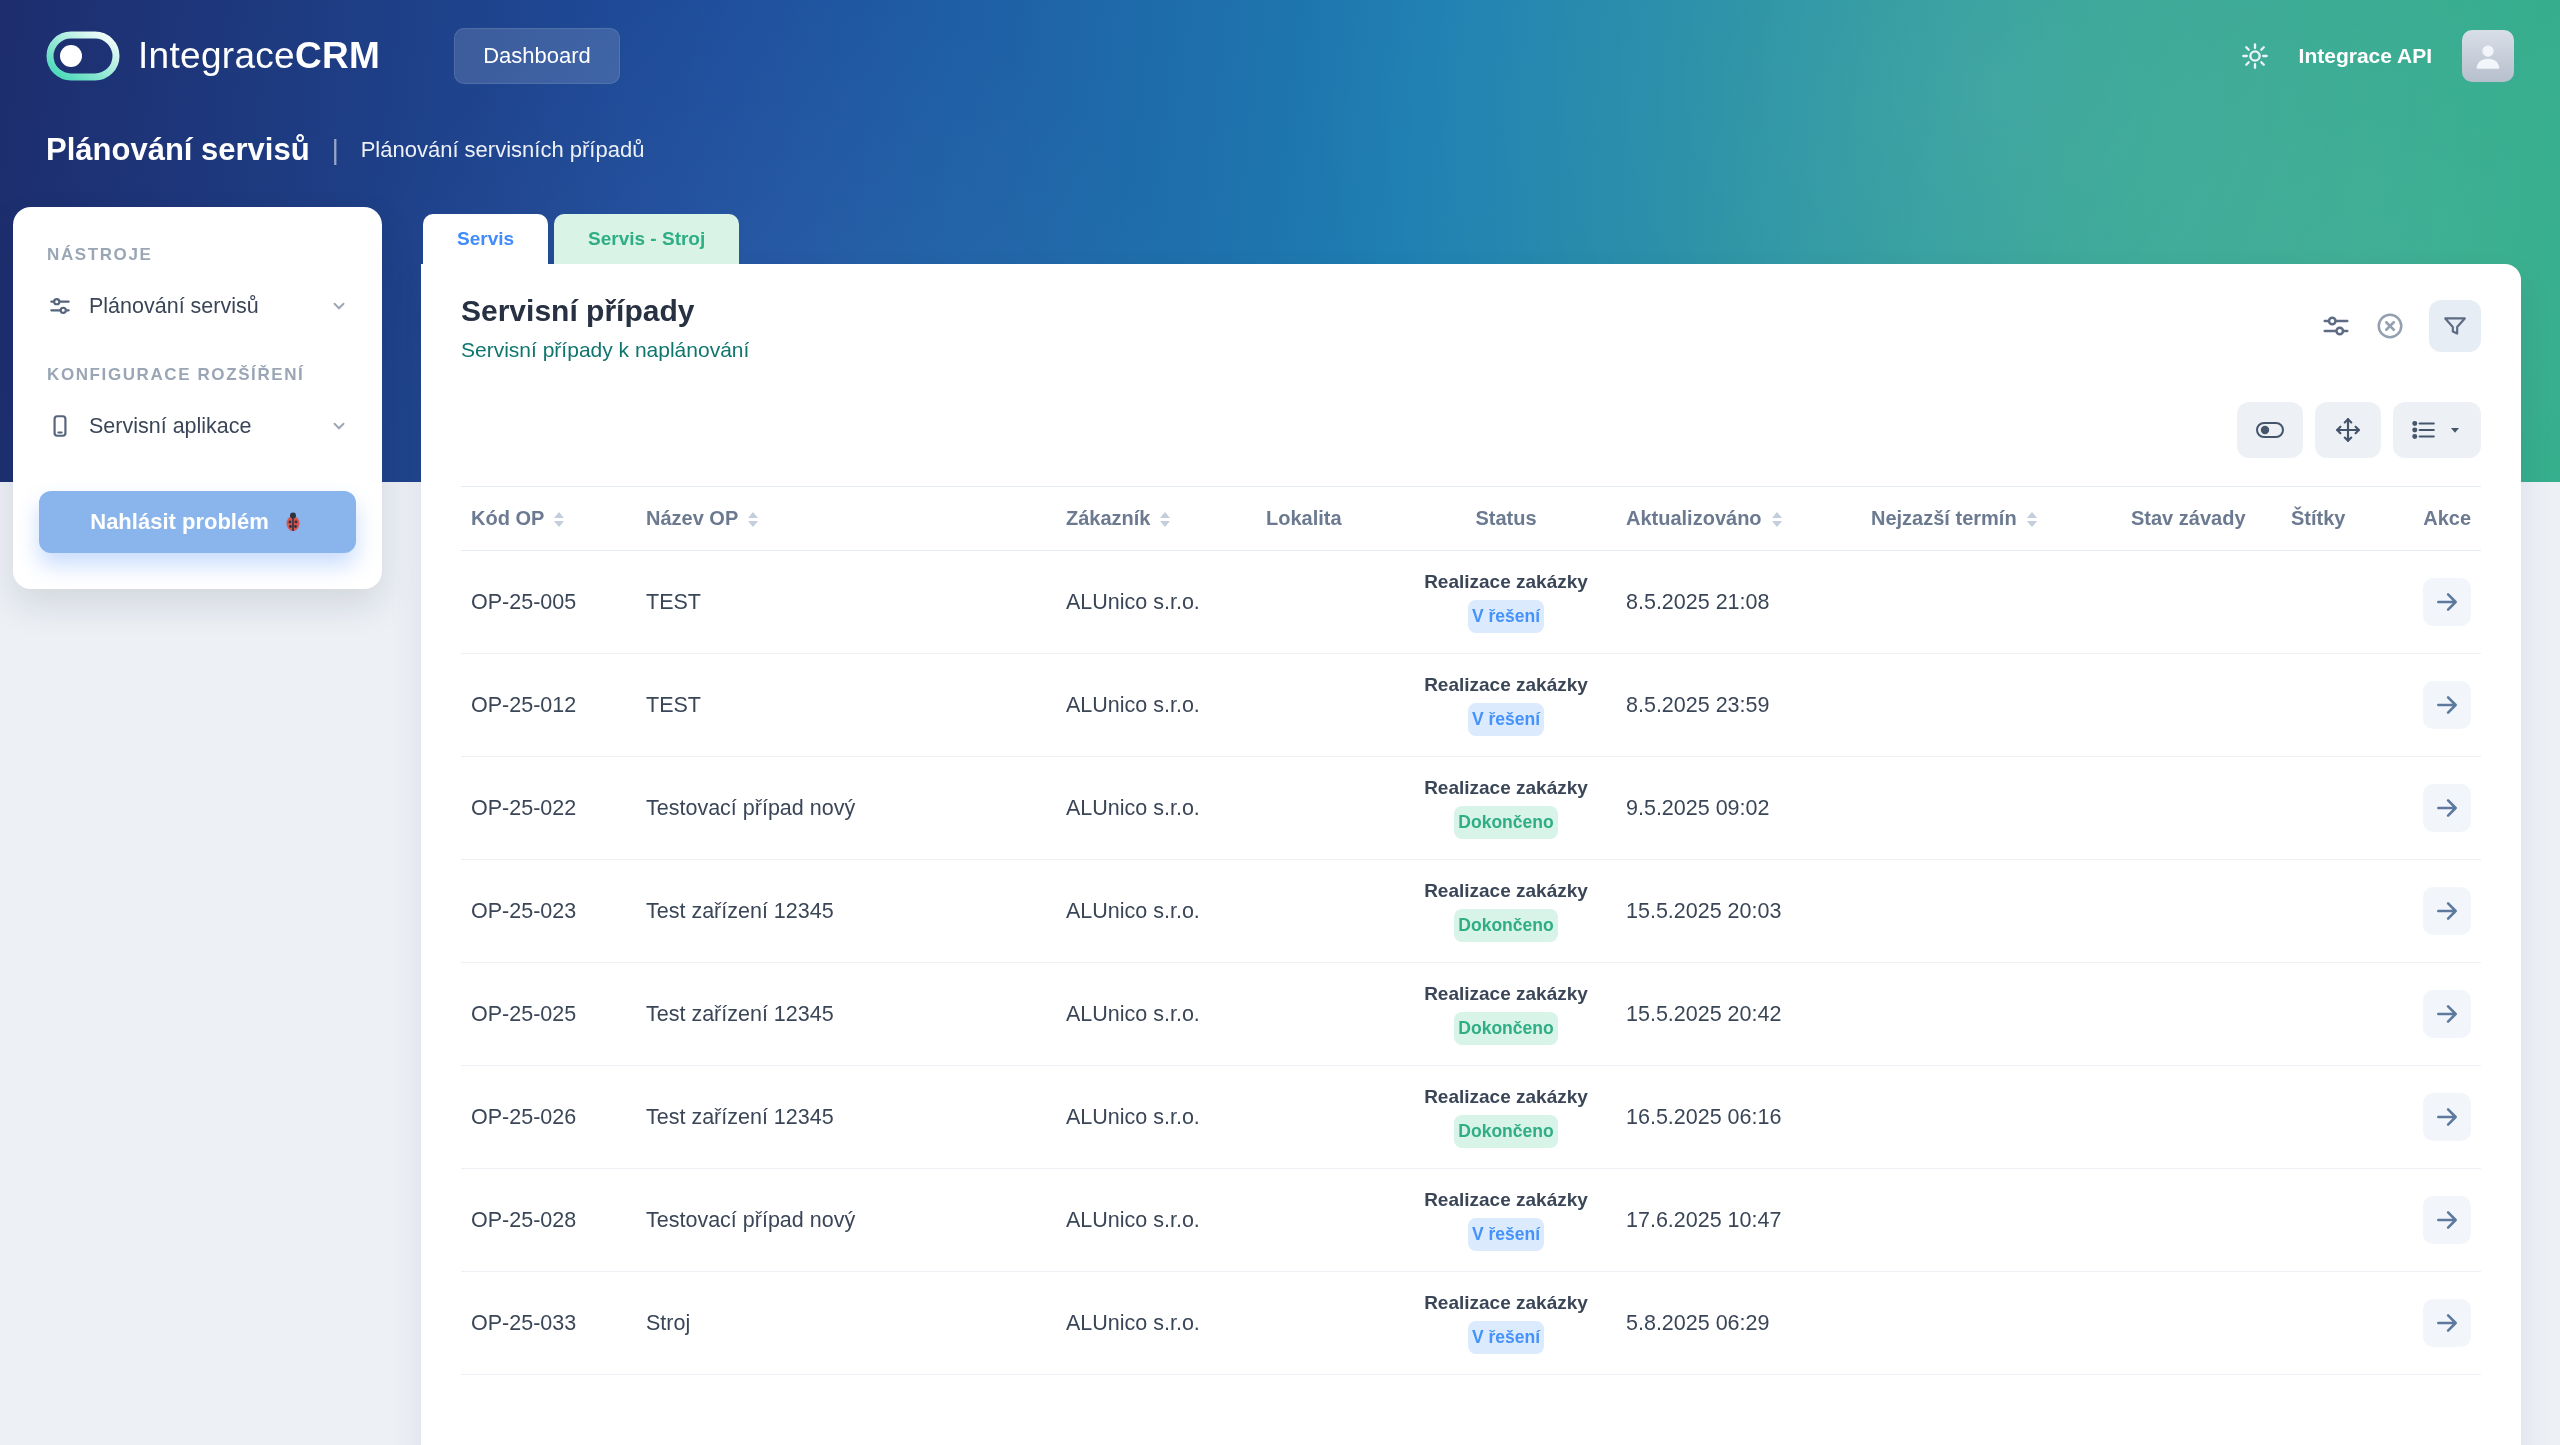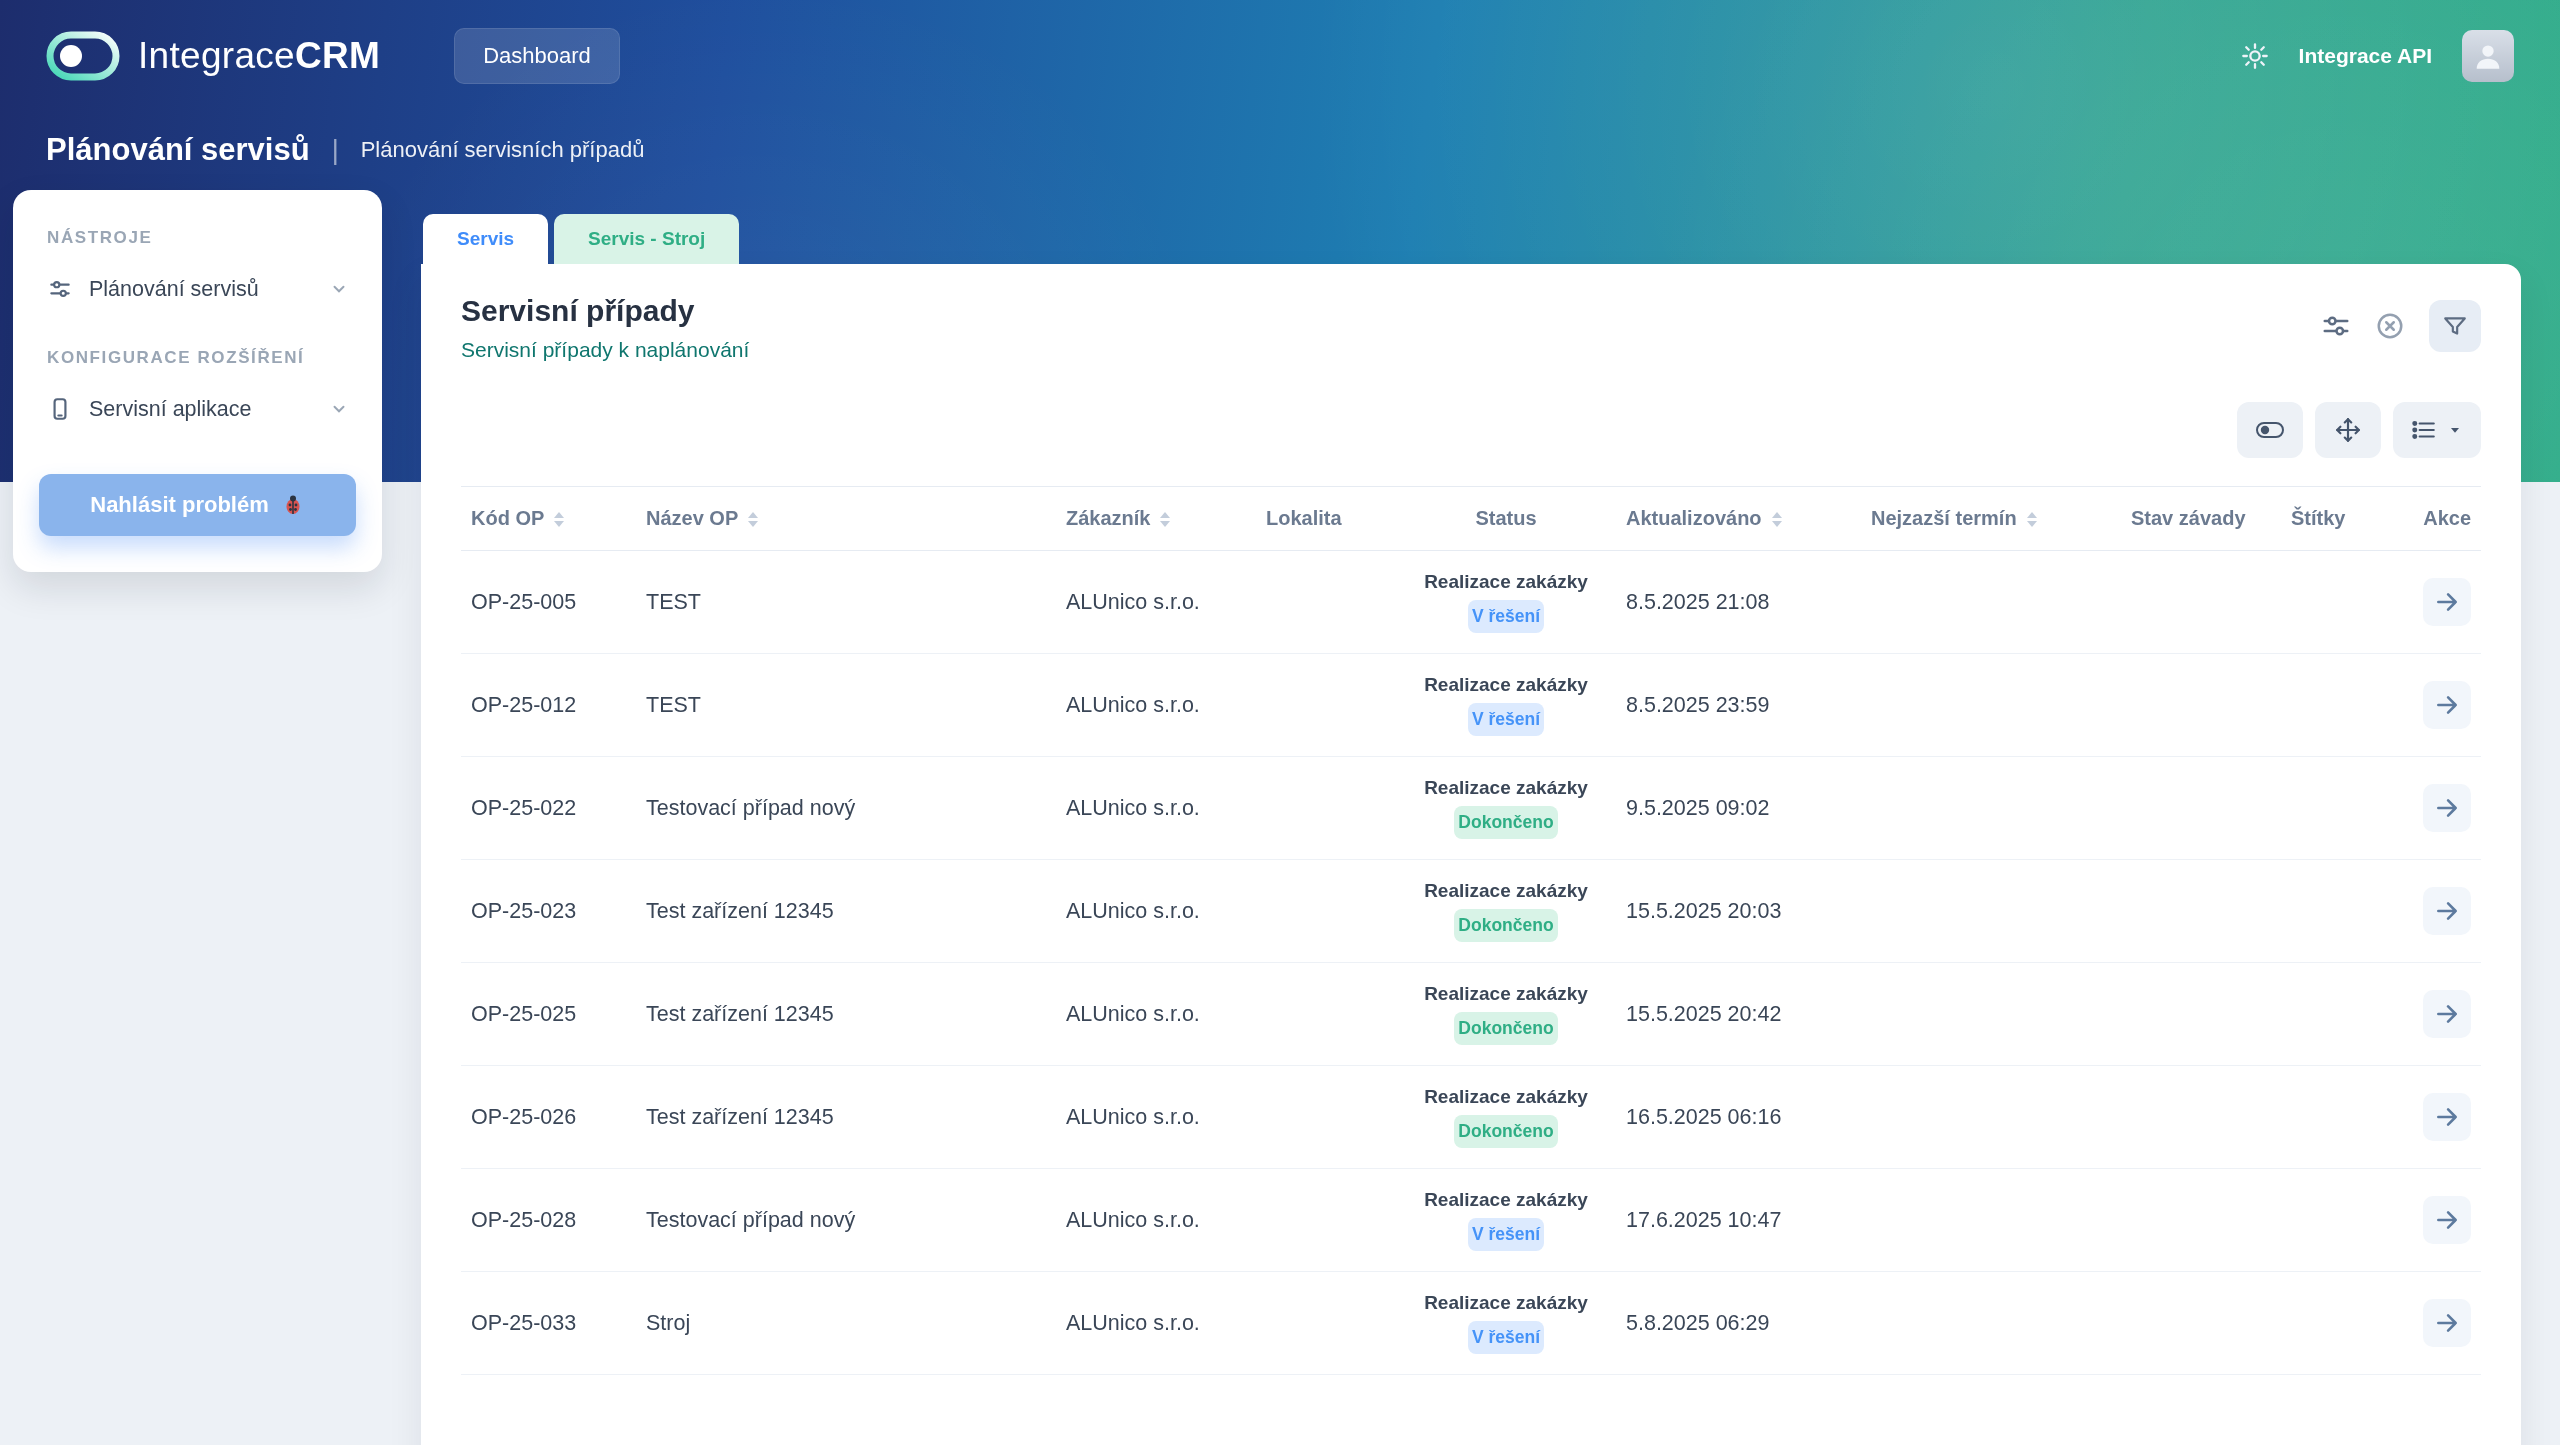--- a/index.html
+++ b/index.html
@@ -44,21 +44,21 @@
   }
 
   
   .page-head { position:relative; z-index:2; display:flex; align-items:center; gap:22px; padding:20px 46px 0; color:#fff; }
   .page-title { font-size:31px; font-weight:700; }
   .page-sep { font-size:27px; font-weight:300; opacity:.55; }
   .page-sub { font-size:22px; opacity:.92; }
 
   
   .sidebar-card {
-    position:absolute; left:13px; top:190px; width:369px; z-index:3;
+    position:absolute; left:13px; top:207px; width:369px; z-index:3;
     background:#fff; border-radius:18px; box-shadow:0 16px 36px rgba(15,23,42,.12);
     padding:30px 26px 36px;
   }
   .side-label { font-size:17px; color:#9aa6b5; letter-spacing:1.6px; font-weight:700; margin:8px 0 18px 8px; }
   .side-label.second { margin-top:36px; }
   .side-item { display:flex; align-items:center; gap:16px; padding:10px 8px; font-size:21.5px; color:#3a4657; cursor:pointer; border-radius:8px; }
   .side-item .chev { margin-left:auto; }
   .report-btn {
     margin-top:42px; width:100%; height:62px; border:none; border-radius:12px; cursor:pointer;
     background:#8ab4ec; color:#fff; font-size:22px; font-weight:600; font-family:inherit;

